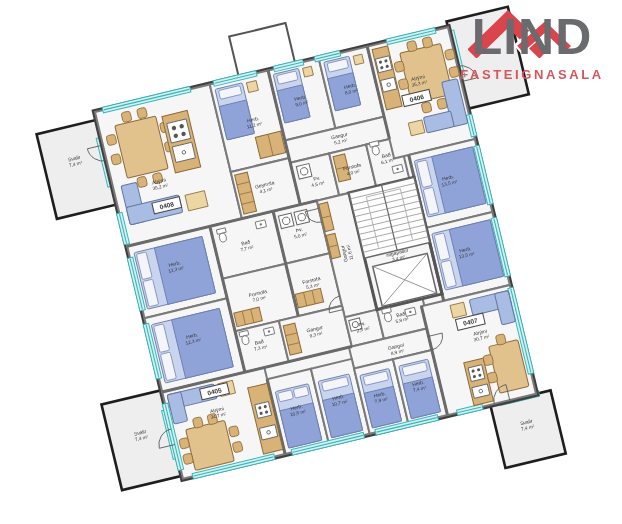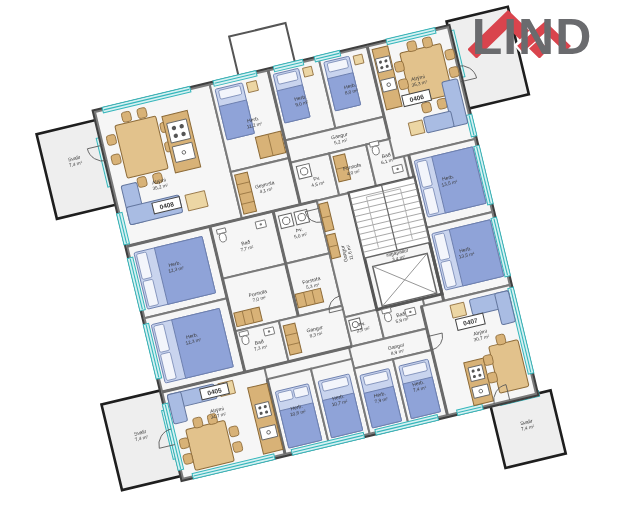--- a/index.html
+++ b/index.html
@@ -333,13 +333,14 @@
   </svg>
 </div>
 
 <div class="brand">
   <svg class="brand-icon" viewBox="0 0 104 50">
     <path d="M4 46 L40 11 L76 46" fill="none" stroke="#d9444d" stroke-width="13"></path>
     <path d="M50 42 L77 17 L101 42" fill="none" stroke="#ffffff" stroke-width="13"></path>
     <path d="M52 41 L77 19 L100 41" fill="none" stroke="#d9444d" stroke-width="8.5"></path>
   </svg>
   <div class="brand-name">LIND</div>
+  <div class="brand-sub">FASTEIGNASALA</div>
 </div>
 
 </body></html>

